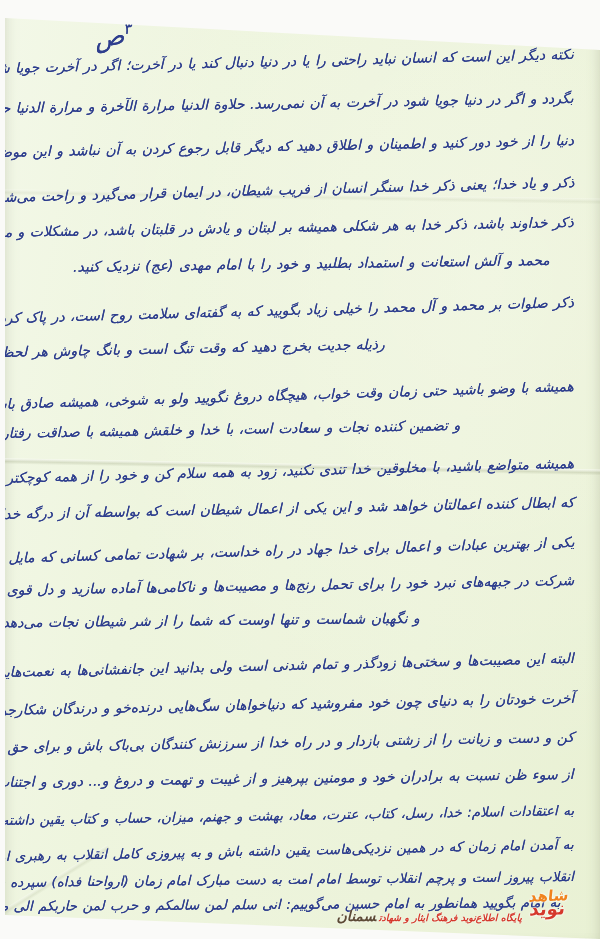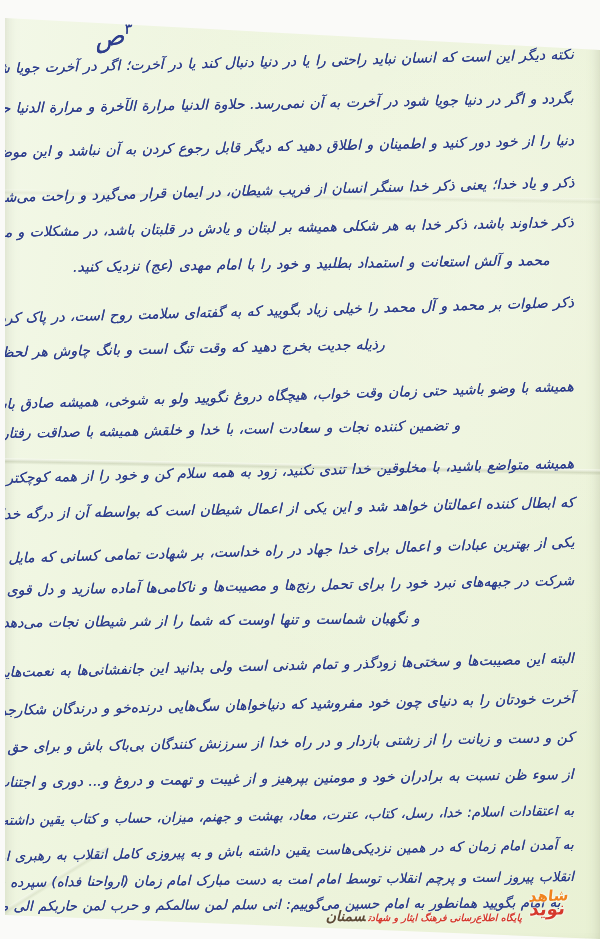--- a/index.html
+++ b/index.html
@@ -94,15 +94,15 @@
   <div class="hline small" style="top:868px;transform:rotate(-0.6deg)">انقلاب پیروز است و پرچم انقلاب توسط امام امت به دست مبارک امام زمان (ارواحنا فداه) سپرده خواهد شد، ان شاءالله</div>
   <div class="hline small" style="top:894px;right:40px;transform:rotate(-0.4deg)">به امام بگویید همانطور به امام حسین می‌گوییم: انی سلم لمن سالمکم و حرب لمن حاربکم الی ظهور المهدی (عج).</div>
 </div>
 
 <div class="watermark">
   <div class="wm-logo">
     <span class="w1">شاهد</span>
     <span class="w2">نوید</span>
   </div>
   <div class="wm-caption">
-    <span>پایگاه اطلاع‌رسانی فرهنگ ایثار و شهادت</span><span class="city">سمنان</span>
+    <span>پایگاه اطلاع‌نوید فرهنگ ایثار و شهادت</span><span class="city">سمنان</span>
   </div>
 </div>
 
 </body></html>

